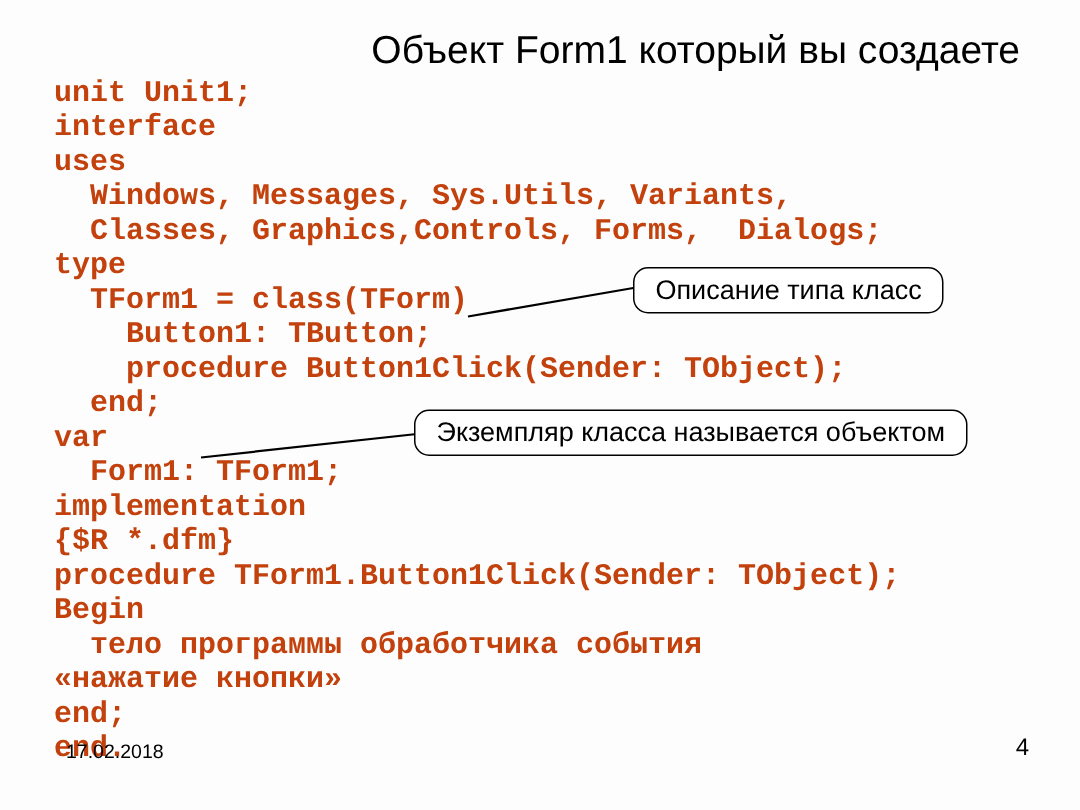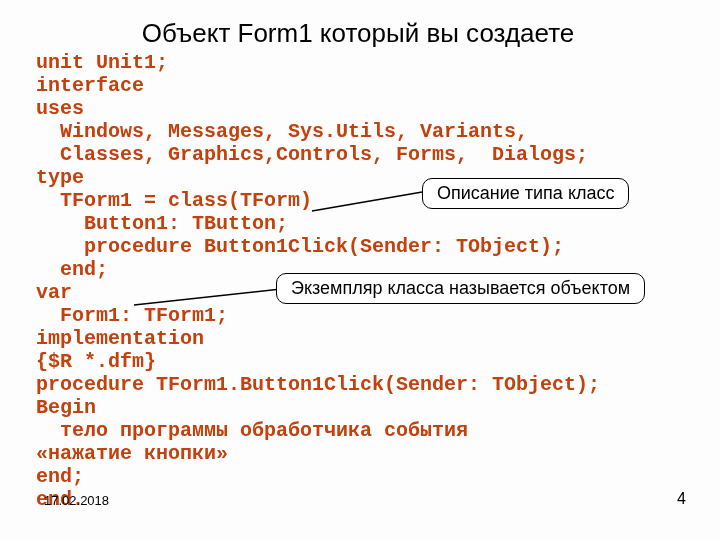--- a/index.html
+++ b/index.html
@@ -15,21 +15,21 @@
   .slide {
     position: relative;
     width: 720px;
     height: 540px;
     box-sizing: border-box;
     padding: 18px 30px 20px 36px;
   }
   .title {
     font-size: 26px;
     color: #000;
-    text-align: center;
+    text-align: right;
     margin: 0 10px 2px 0;
     font-weight: normal;
   }
   .code {
     font-family: "Courier New", monospace;
     font-size: 20px;
     font-weight: bold;
     line-height: 23px;
     color: #c2410c;
     white-space: pre;

